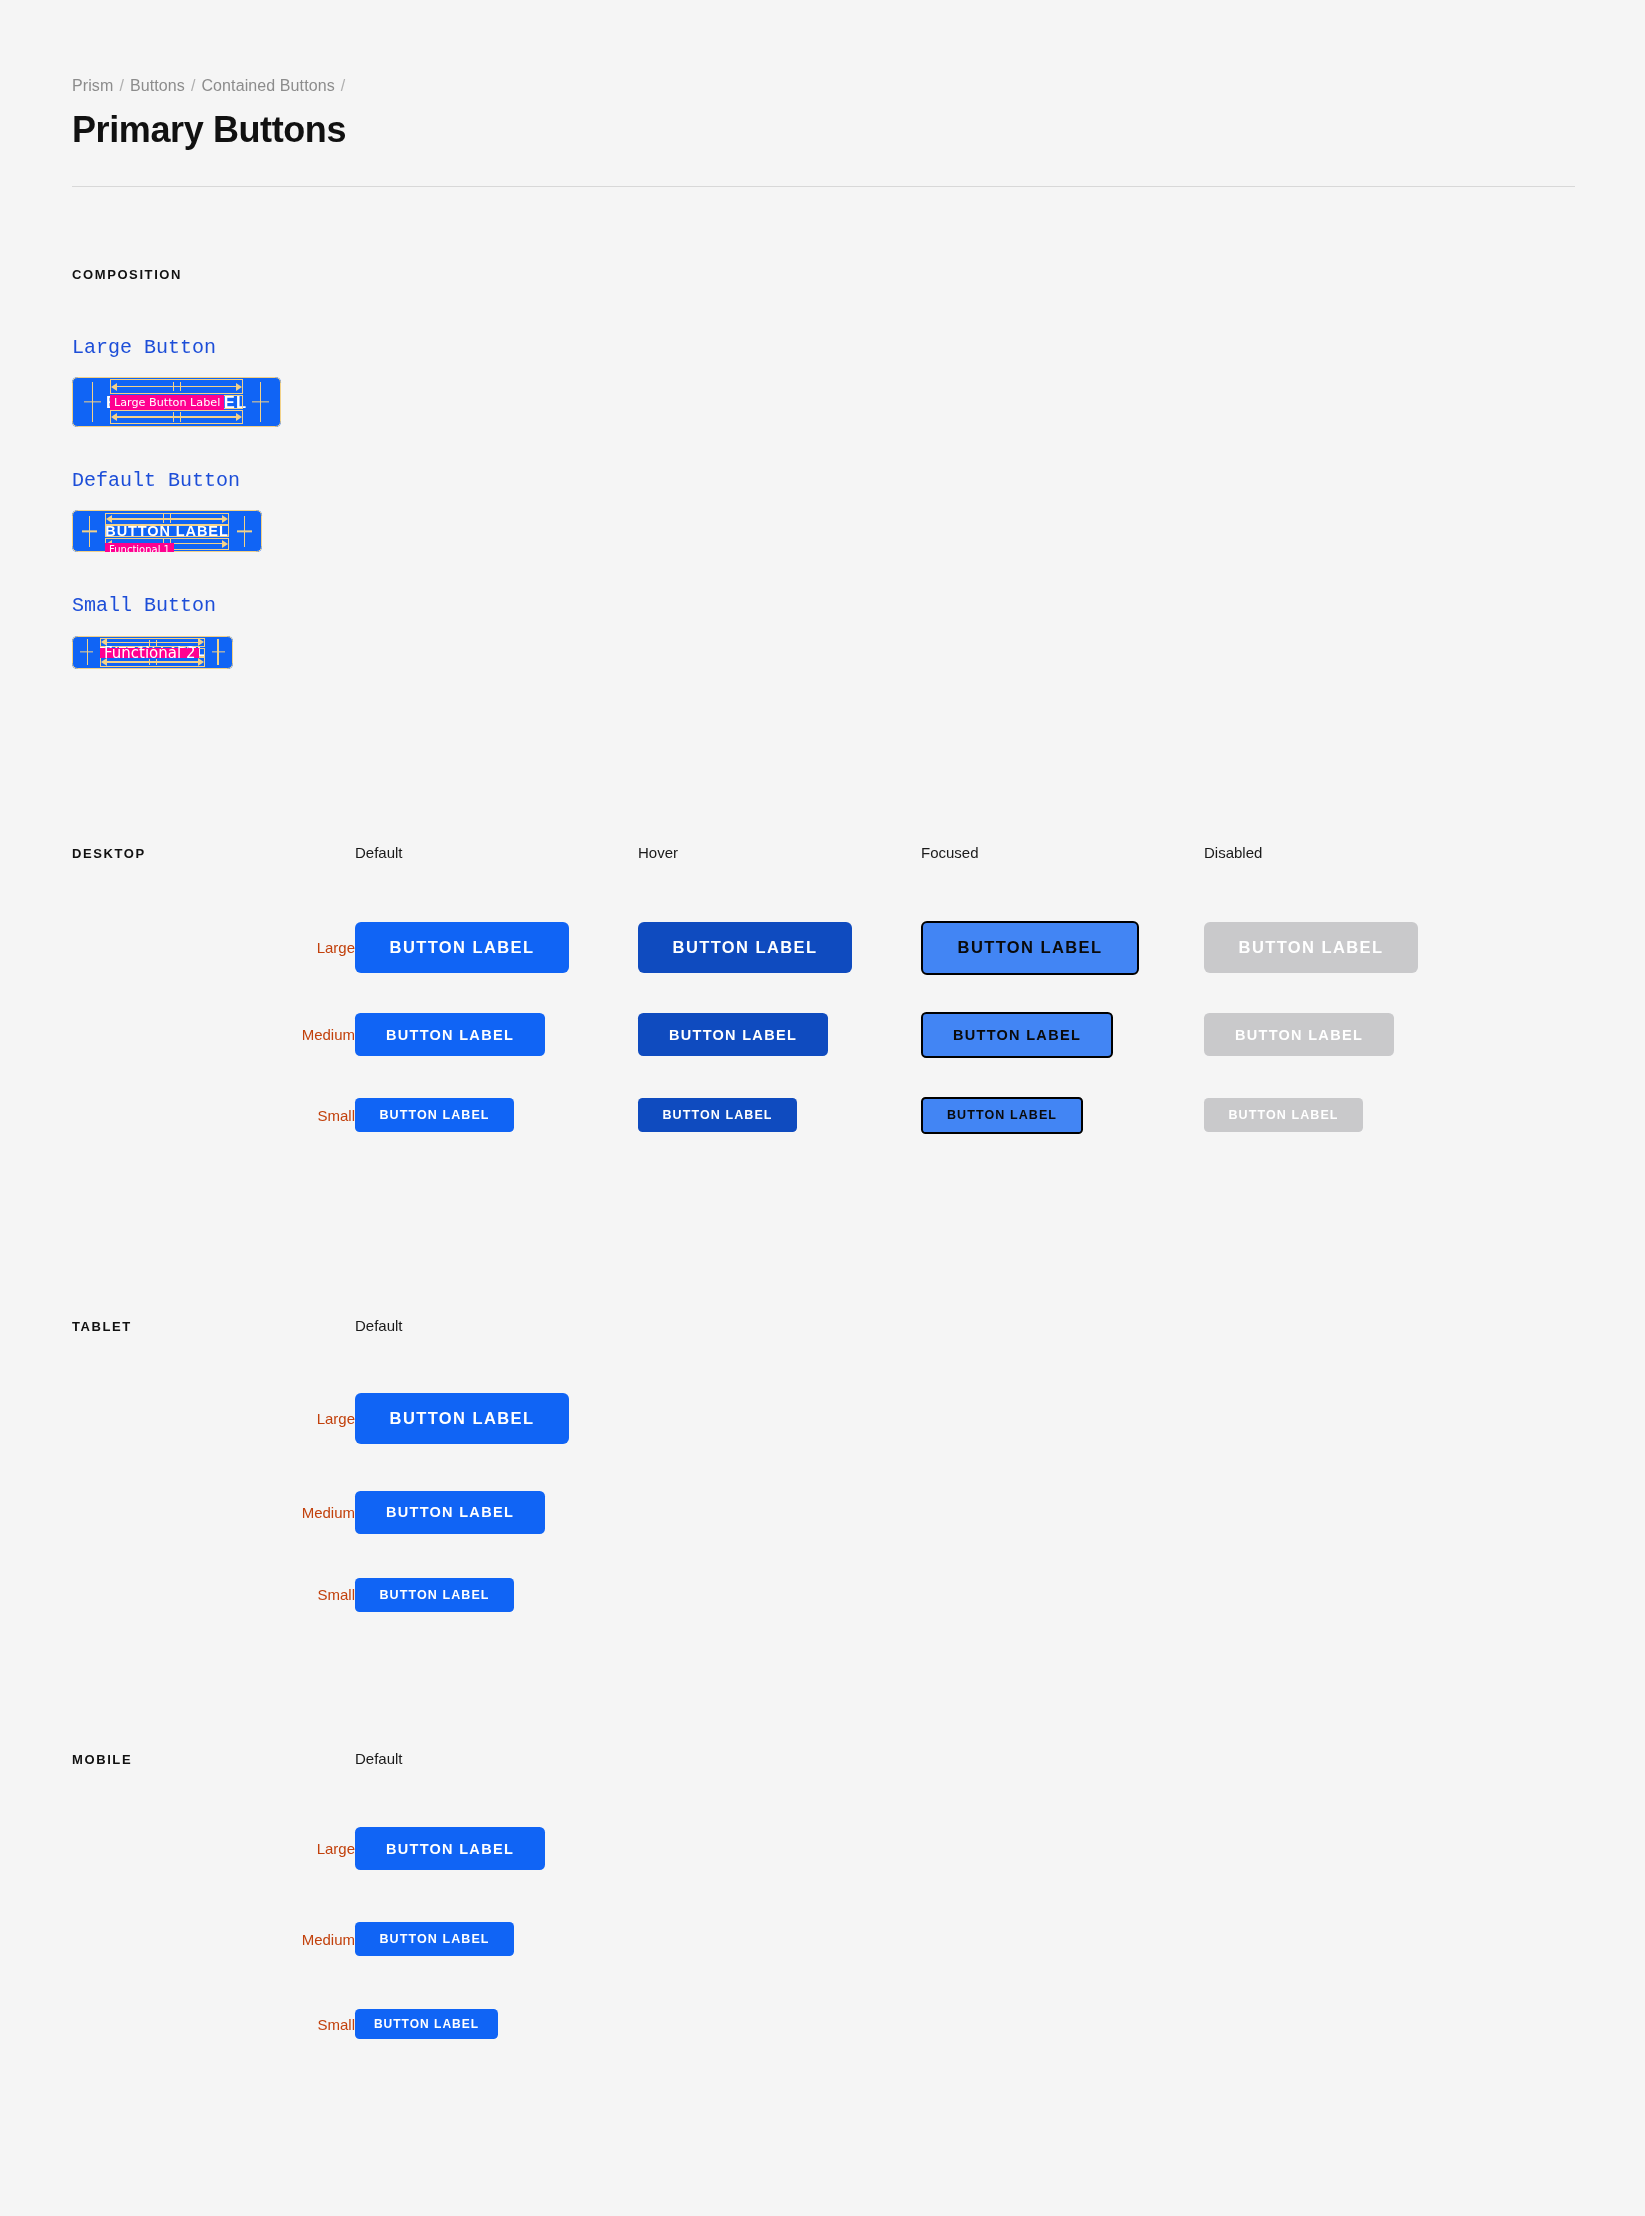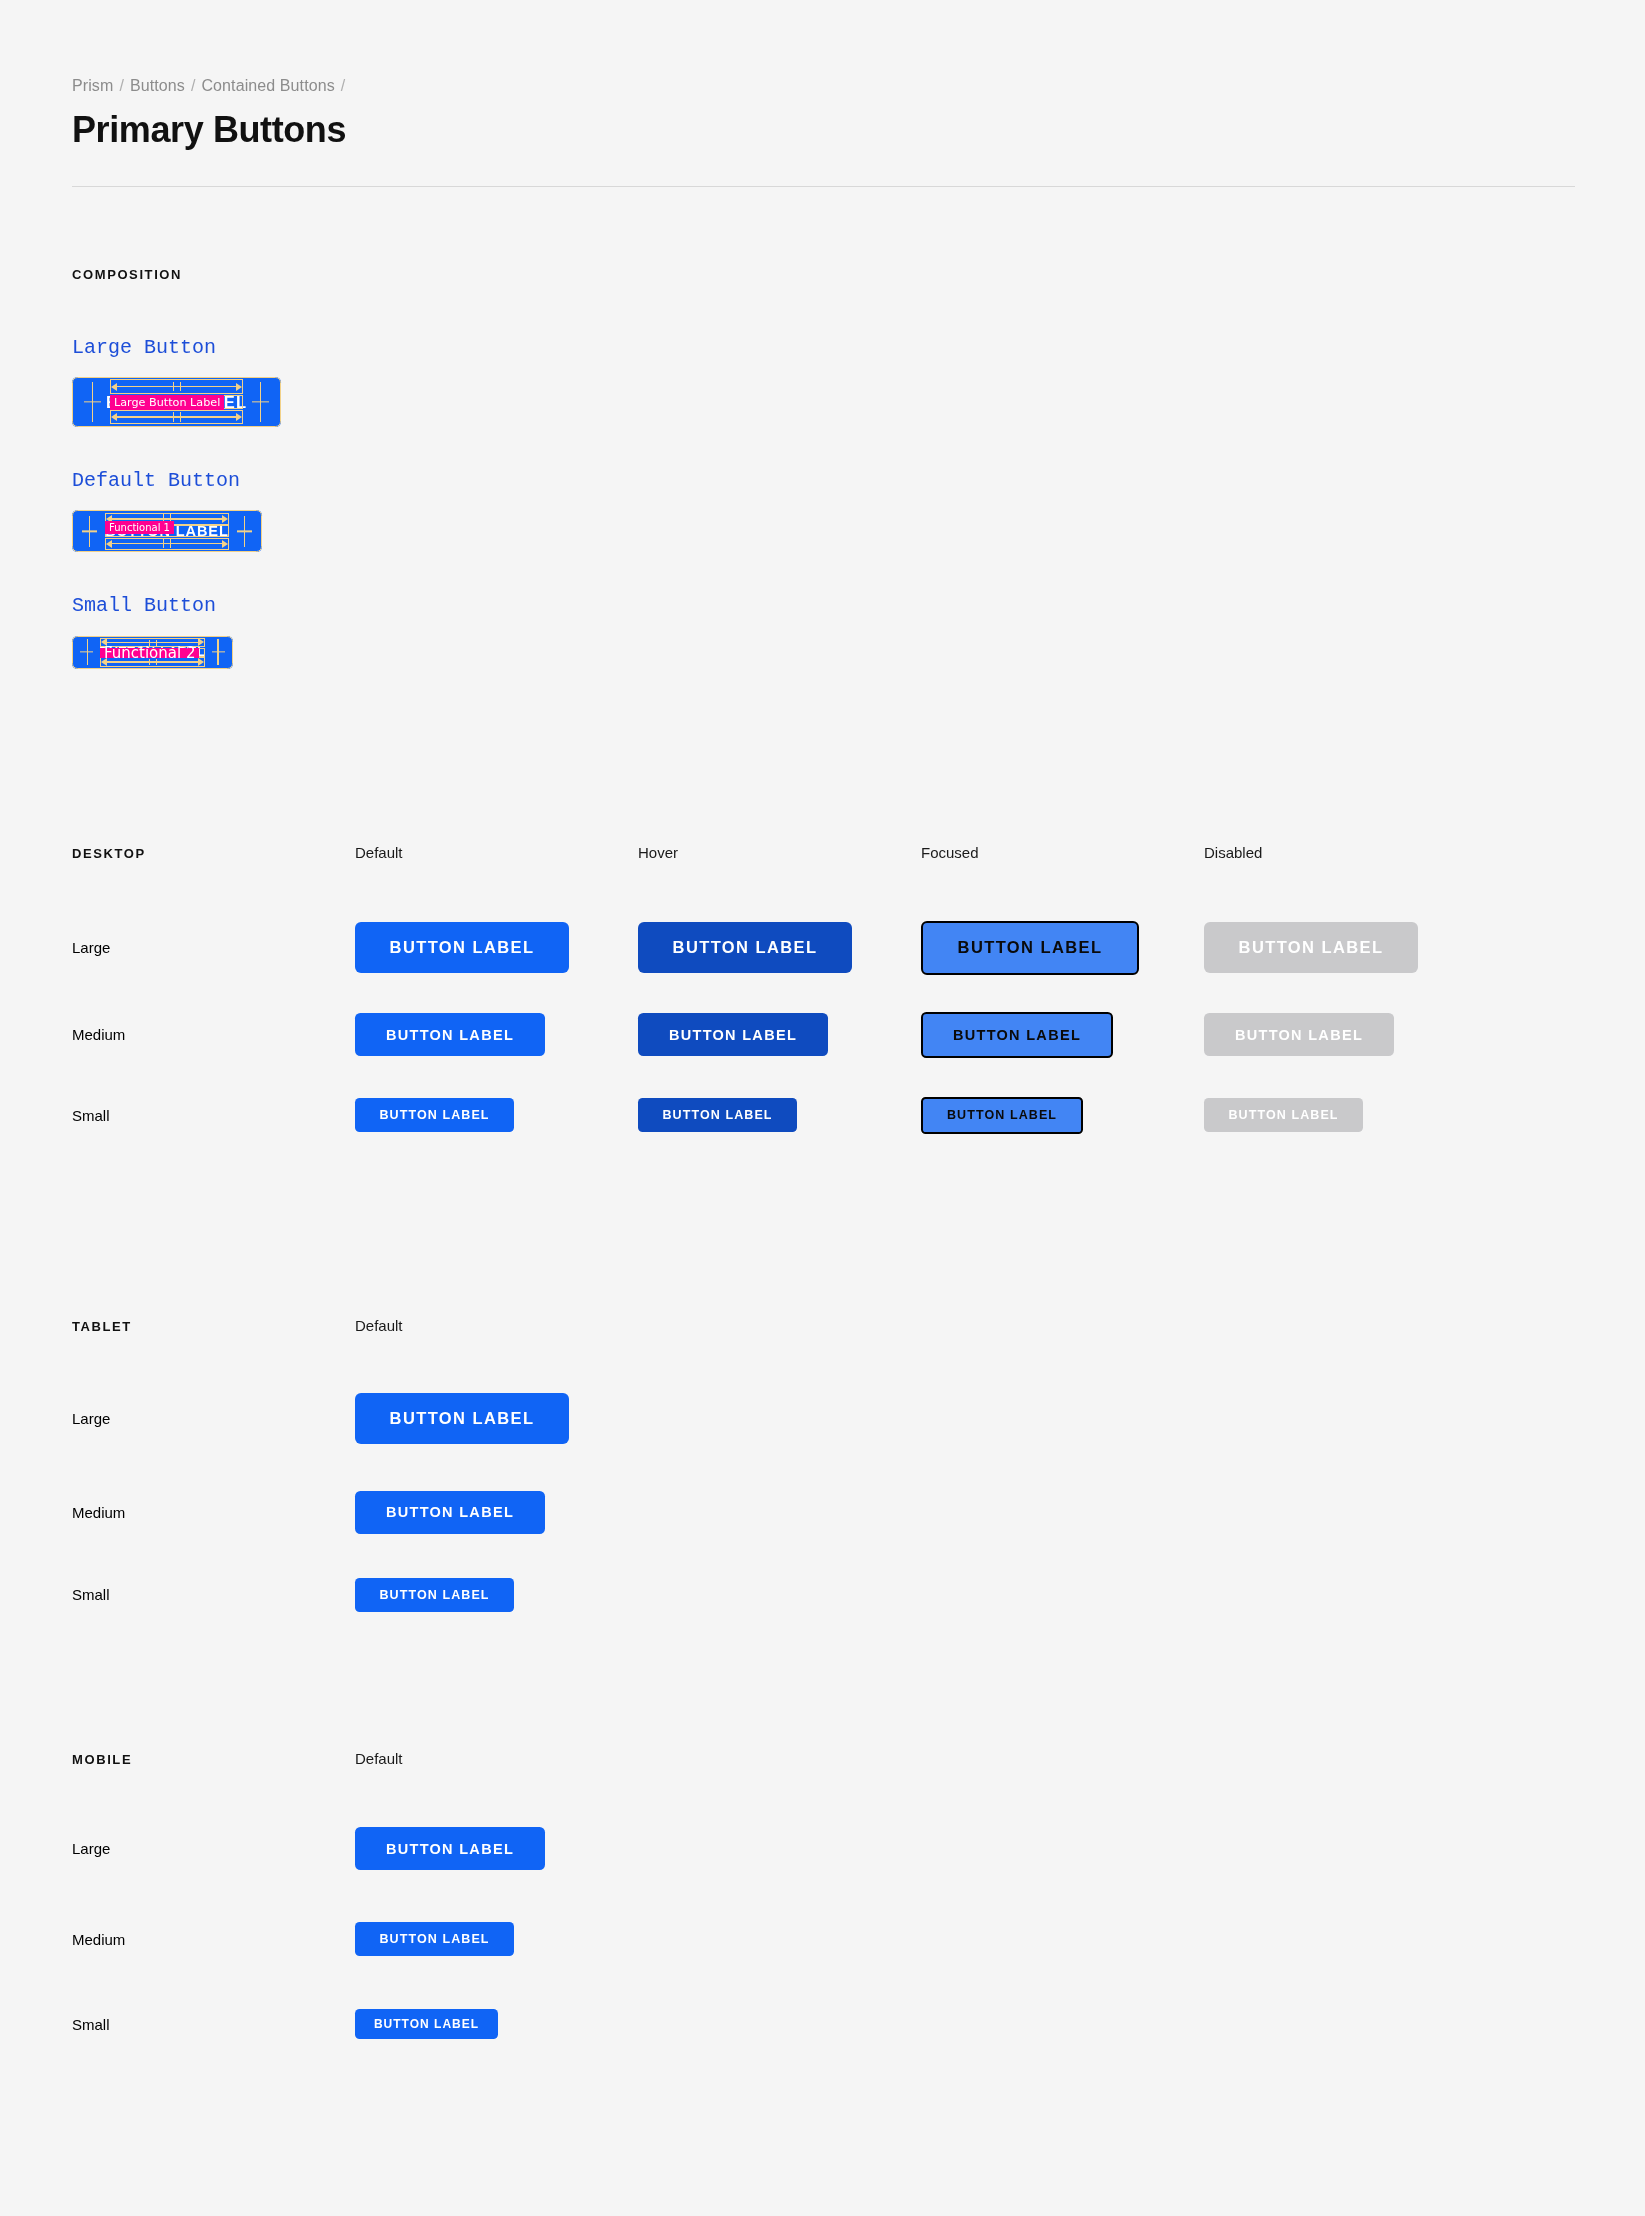--- a/index.html
+++ b/index.html
@@ -201,21 +201,22 @@
 
   .btn.hover  { background: #0F4BBF; }
   .btn.focused{ background: #4285F4; color: #0a0a0a; border: 2.6px solid #000000; }
   .btn.focused.lg { height: 54px; min-width: 218px; }
   .btn.focused.md { height: 46px; min-width: 192px; }
   .btn.focused.sm { height: 37px; min-width: 162px; }
   .btn.disabled { background: #C9C9CB; color: #ffffff; cursor: default; }
 
   .row-label {
     font-size: 15px;
-    color: #000000;
+    color: #c2410c;
+    text-align: right;
   }
 </style>
 </head>
 <body>
 
 <div class="page">
   <div class="inner">
 
     <div class="breadcrumb">
       <span class="crumb">Prism</span><span class="sep">/</span><span class="crumb">Buttons</span><span class="sep">/</span><span class="crumb">Contained Buttons</span><span class="sep">/</span>
@@ -272,21 +273,21 @@
                 <span class="tick"></span>
               </div>
           </div>
           <div class="arrow-row" style="left:33px;right:33px;bottom:2.6px;height:12px;">
             <div class="arrow-line">
                 <span class="tick"></span>
               </div>
           </div>
           <div class="guide-box" style="left:33px;right:33px;top:15px;bottom:15px;"></div>
           <div class="guide-box outer-guide"></div>
-          <div class="pink-tag" style="left:33px;top:11px;height:12.5px;font-size:10px;">Functional 1</div>
+          <div class="pink-tag" style="left:33px;top:33px;height:12.5px;font-size:10px;">Functional 1</div>
         </div>
       </div>
     </div>
 
     <div class="spec-block" style="margin-top:42px;">
       <div class="sub-label">Small Button</div>
       <div class="spec-row" style="margin-top:18.4px;">
         <div class="anno" style="width:161px;height:33px;">
           <div class="btn-text" style="font-size:12.5px;letter-spacing:0.8px;">BUTTON LABEL</div>
           <div class="vbeam" style="left:14.5px;top:3.3px;bottom:3.3px;"></div>

